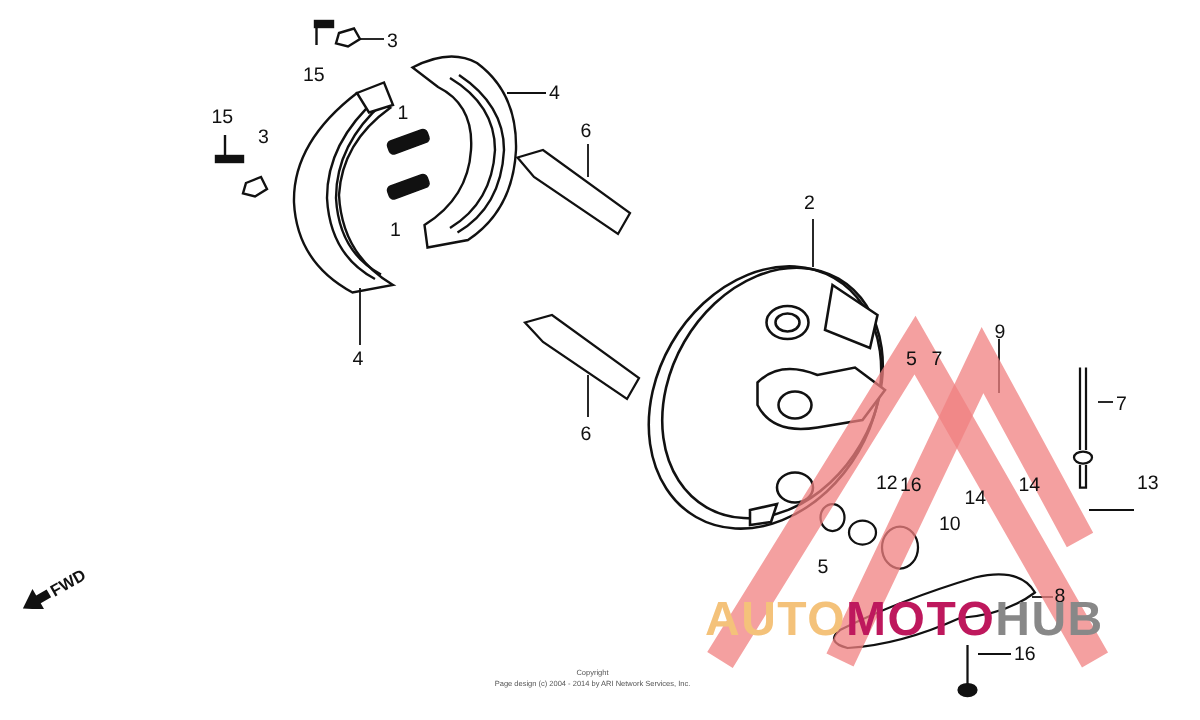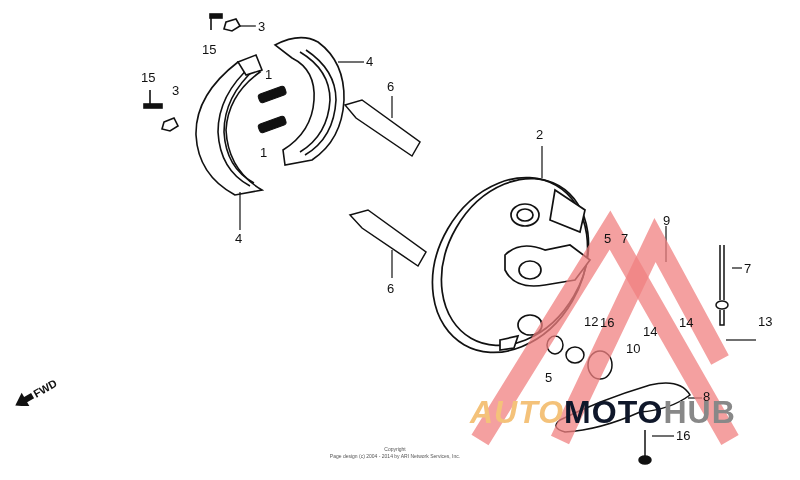--- a/index.html
+++ b/index.html
@@ -1,22 +1,22 @@
 <!DOCTYPE html>
 <html><head>
 <meta charset="utf-8">
 <style>
   html, body { margin:0; padding:0; background:#ffffff; }
   body { width:800px; height:480px; position:relative; overflow:hidden; font-family:"Liberation Sans", sans-serif; }
   .canvas { position:absolute; left:0; top:0; width:800px; height:480px; }
   .callout { position:absolute; font-size:13px; color:#111; line-height:1; font-family:"Liberation Sans", sans-serif; }
   .copyright { position:absolute; left:290px; top:446px; width:210px; text-align:center; font-size:5px; color:#555; line-height:1.3; font-family:"Liberation Sans", sans-serif; }
   .watermark { position:absolute; left:470px; top:396px; font-size:32px; font-weight:bold; letter-spacing:1px; font-family:"Liberation Sans", sans-serif; line-height:1; }
-  .wm-a { color:#f4c27a;font-style:italic; }
-  .wm-b { color:#0f172a; }
+  .wm-a { color:#f4c27a; }
+  .wm-b { color:#be185d; }
   .wm-c { color:#888888;text-align:right; }
   .fwd { position:absolute; left:8px; top:372px; width:60px; height:34px; }
 </style>
 </head>
 <body>
 
 <svg class="canvas" viewBox="0 0 800 480" xmlns="http://www.w3.org/2000/svg">
 
   <g fill="none" stroke="#111" stroke-width="1.6">
     <path d="M238,62 Q195,95 196,135 Q198,175 235,195 L262,190 Q228,170 226,130 Q228,95 260,72 Z" fill="#fff"></path>

